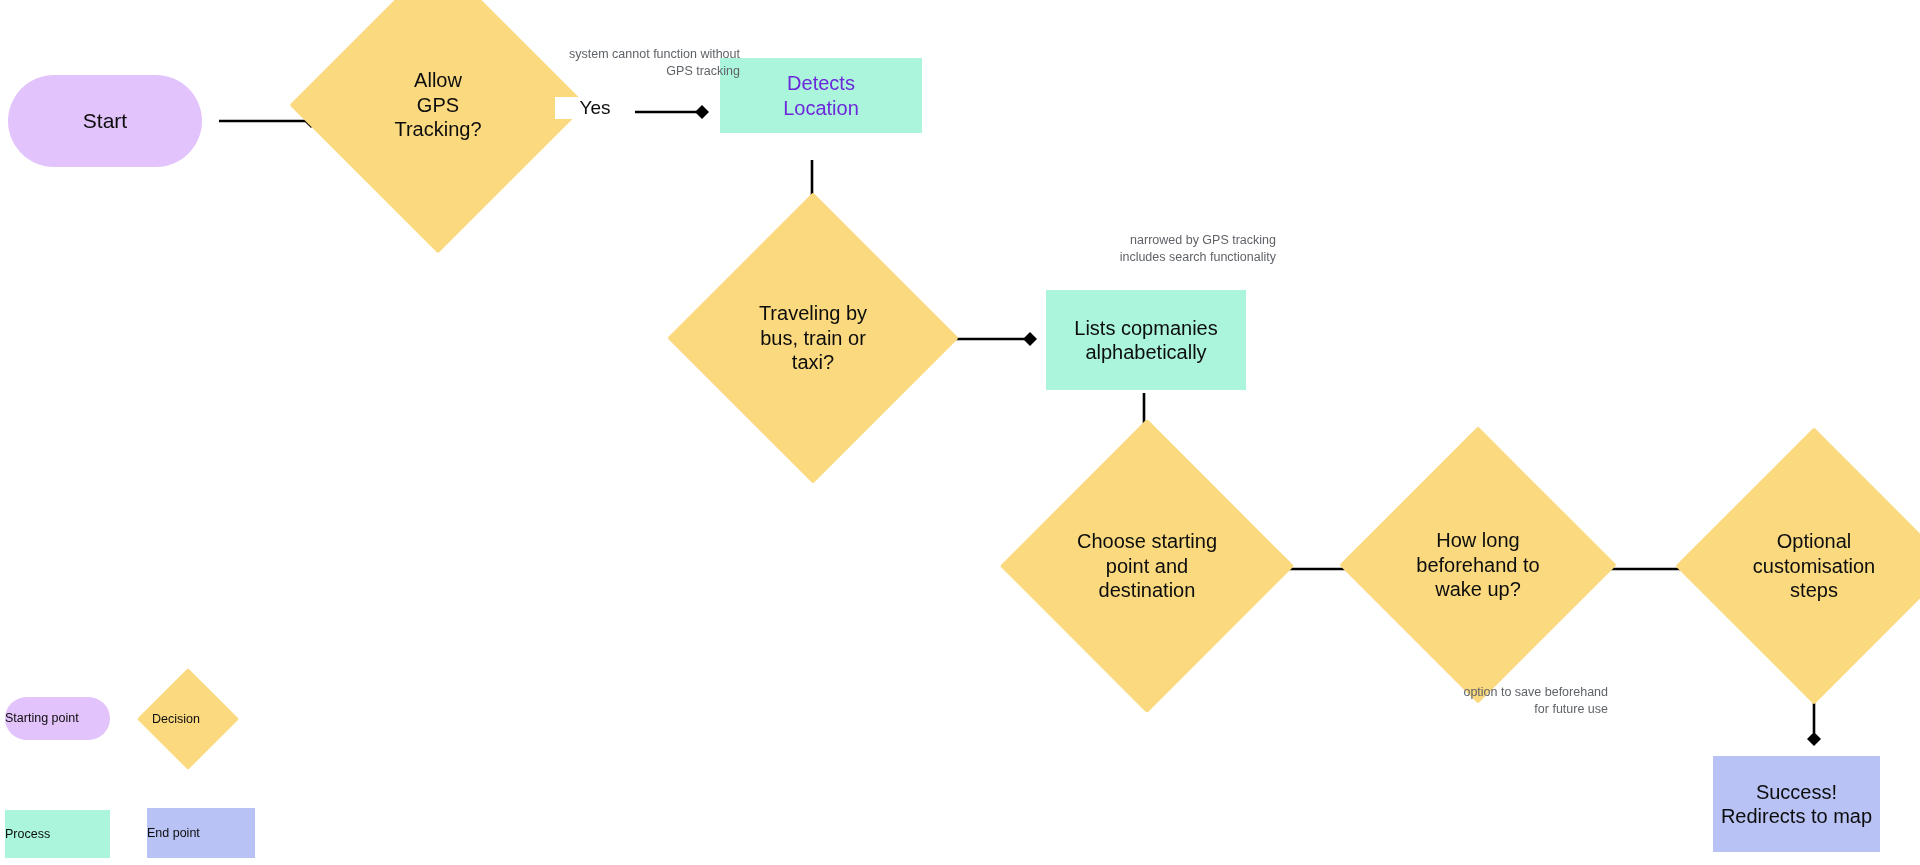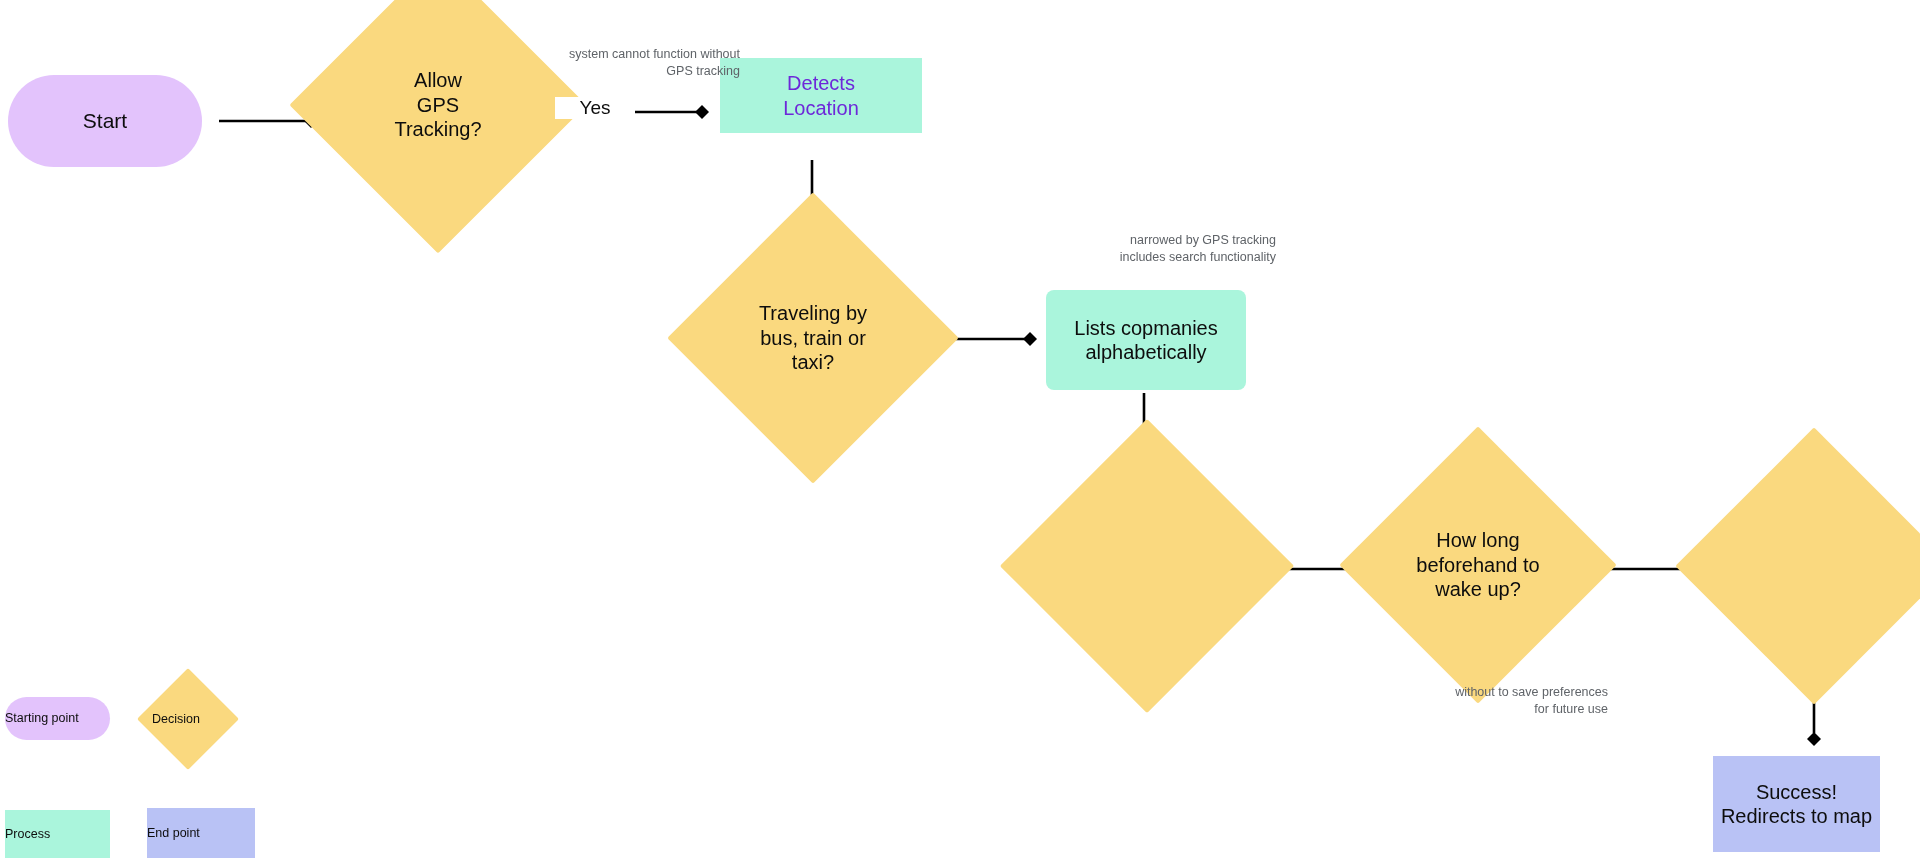--- a/index.html
+++ b/index.html
@@ -161,47 +161,53 @@
       <div class="node shape-rect" style="left: 720px; top: 58px; width: 202px; height: 75px; font-size: 20px; color: #6d28d9; background: rgb(170, 245, 220);">
         <span class="label">Detects
 Location</span>
       </div>
       <div class="node shape-diamond" style="left: 710px; top: 235px; width: 206px; height: 206px; font-size: 20px; color: rgb(13, 13, 13);">
         <div class="dia-bg" style="background: rgb(250, 217, 127);"></div>
         <span class="label">Traveling by
 bus, train or
 taxi?</span>
       </div>
-      <div class="node shape-rect" style="left: 1046px; top: 290px; width: 200px; height: 100px; font-size: 20px; color: rgb(13, 13, 13); background: rgb(170, 245, 220); border-radius: 8px;">
+      <div class="node shape-rect" style="left: 1046px; top: 290px; width: 200px; height: 100px; font-size: 20px; color: rgb(13, 13, 13); background: rgb(170, 245, 220);">
         <span class="label">Lists copmanies
 alphabetically</span>
       </div>
       <div class="node shape-diamond" style="left: 1043px; top: 462px; width: 208px; height: 208px; font-size: 20px; color: rgb(13, 13, 13);">
         <div class="dia-bg" style="background: rgb(250, 217, 127);"></div>
+        <span class="label">Choose starting
+point and
+destination</span>
       </div>
       <div class="node shape-diamond" style="left: 1380px; top: 467px; width: 196px; height: 196px; font-size: 20px; color: rgb(13, 13, 13);">
         <div class="dia-bg" style="background: rgb(250, 217, 127);"></div>
         <span class="label">How long
 beforehand to
 wake up?</span>
       </div>
       <div class="node shape-diamond" style="left: 1716px; top: 468px; width: 196px; height: 196px; font-size: 20px; color: rgb(13, 13, 13);">
         <div class="dia-bg" style="background: rgb(250, 217, 127);"></div>
+        <span class="label">Optional
+customisation
+steps</span>
       </div>
       <div class="node shape-rect" style="left: 1713px; top: 756px; width: 167px; height: 96px; font-size: 20px; color: rgb(13, 13, 13); background: rgb(185, 194, 245);">
         <span class="label">Success!
 Redirects to map</span>
       </div>
     </div>
   <div id="annot-layer">
       <div class="annot" style="left: 480px; top: 46px; width: 260px; color: rgb(95, 99, 104);">system cannot function without
 GPS tracking</div>
       <div class="annot" style="left: 1016px; top: 232px; width: 260px; color: rgb(95, 99, 104);">narrowed by GPS tracking
 includes search functionality</div>
-      <div class="annot" style="left: 1348px; top: 684px; width: 260px; color: rgb(95, 99, 104);">without to save preferences
+      <div class="annot" style="left: 1348px; top: 684px; width: 260px; color: rgb(95, 99, 104);">option to save beforehand
 for future use</div>
     </div>
   <div id="edgelabel-layer">
       <div class="edge-label" style="left: 555px; top: 97px; width: 70px;">Yes</div>
     </div>
   <div id="legend-layer">
       <div class="legend-node shape-pill" style="left: 5px; top: 697px; width: 105px; height: 43px; border-radius: 999px; background: rgb(227, 195, 252);">
         <span class="label">Starting point</span>
       </div>
       <div class="legend-node shape-diamond" style="left: 152px; top: 683px; width: 72px; height: 72px;">

